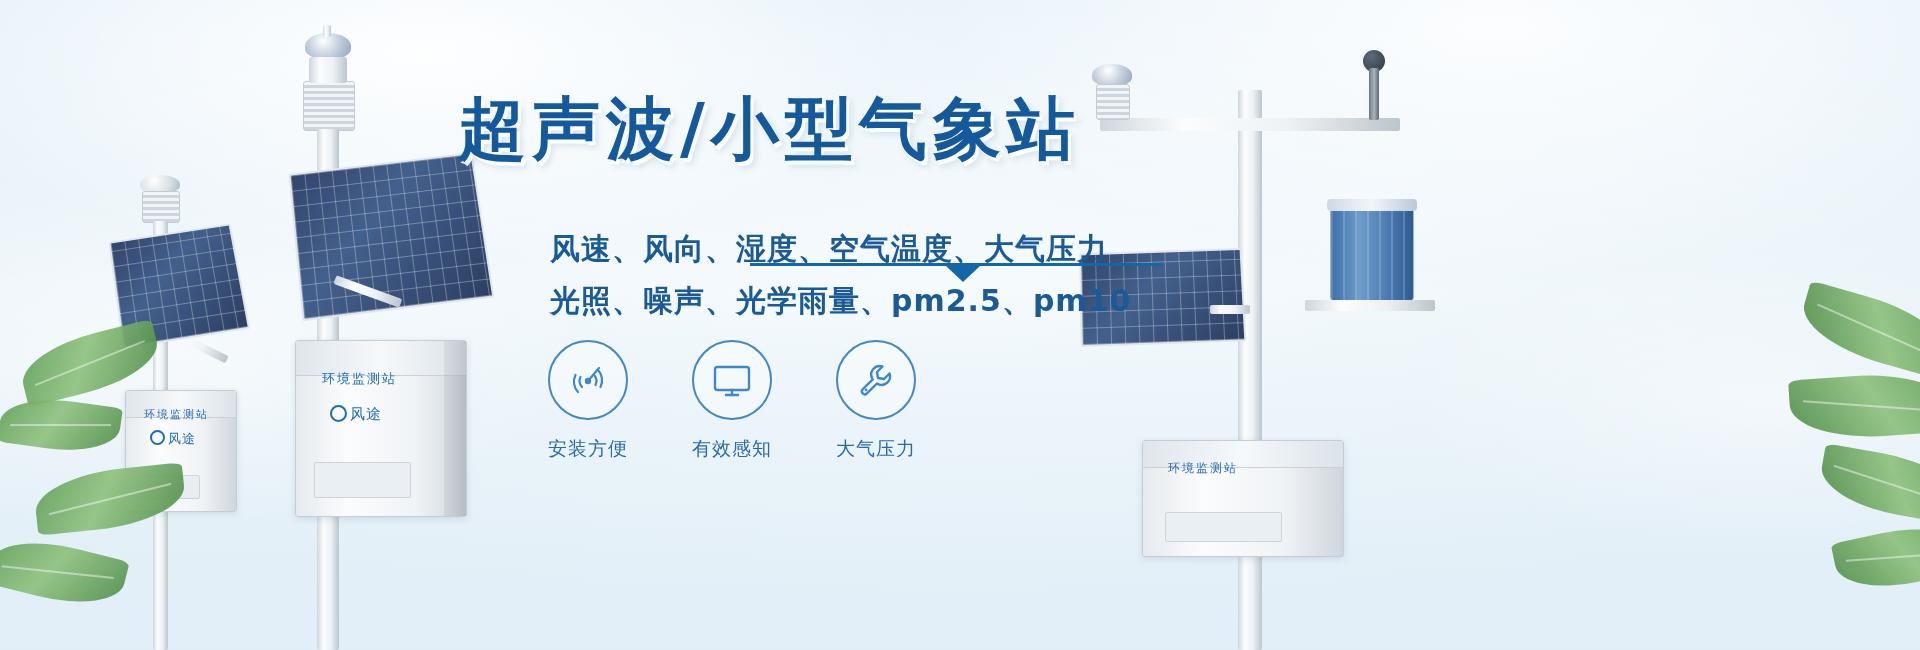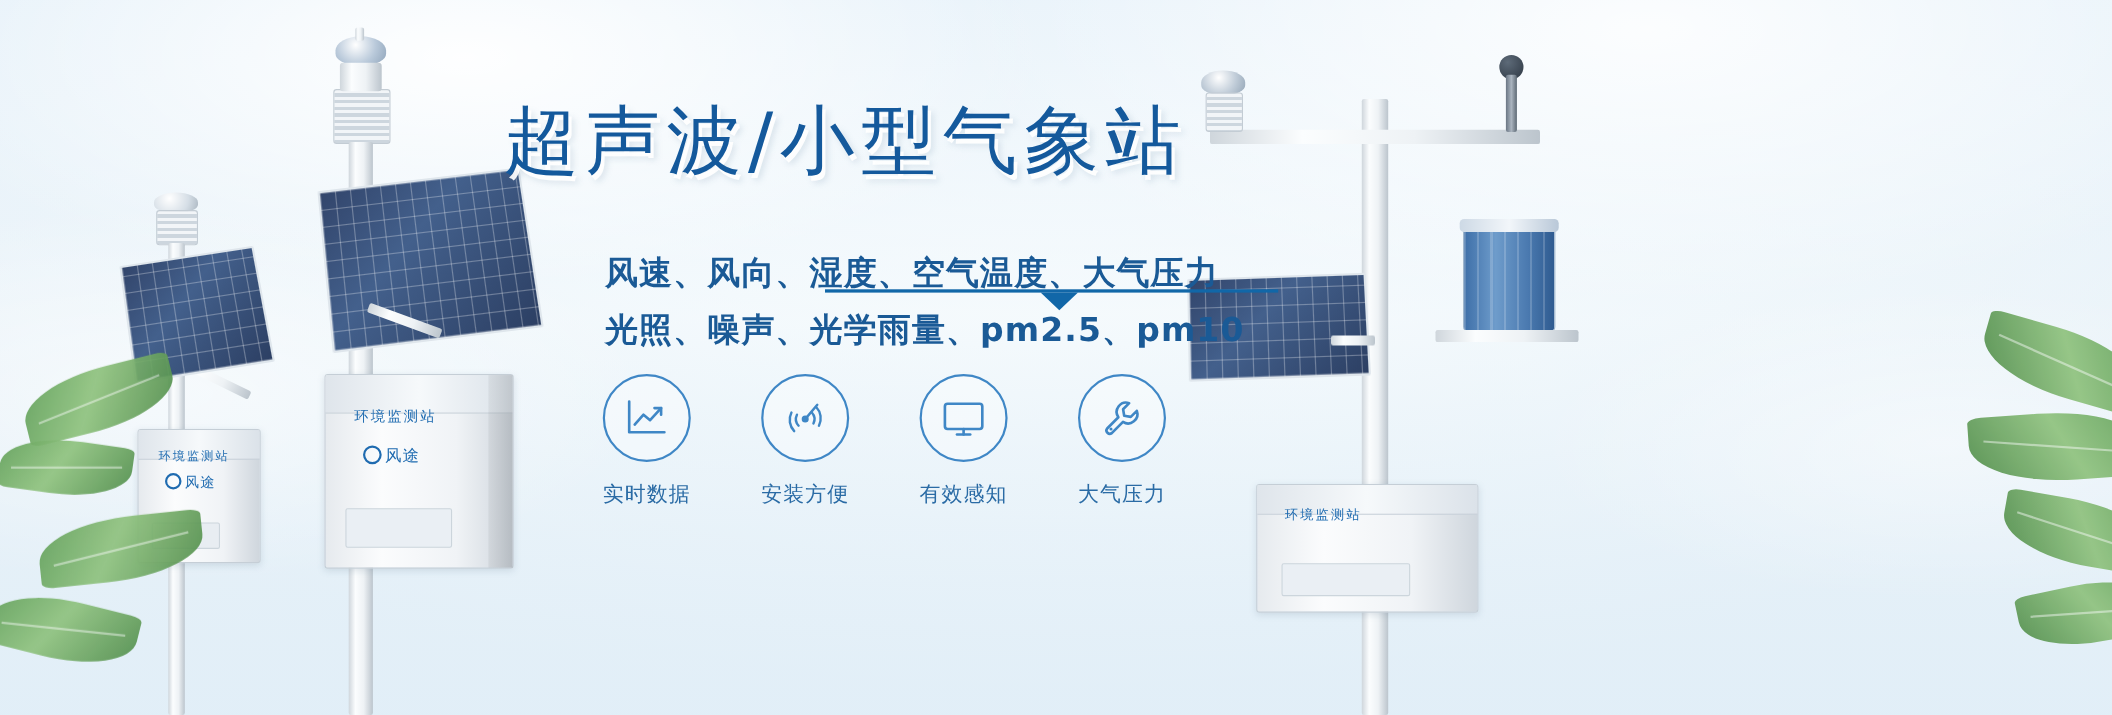--- a/index.html
+++ b/index.html
@@ -23,21 +23,21 @@
   .sky-wash.b2{
     background:
       radial-gradient(620px 240px at 8% 55%, rgba(255,255,255,.55), rgba(255,255,255,0) 72%),
       radial-gradient(520px 200px at 92% 62%, rgba(255,255,255,.45), rgba(255,255,255,0) 72%);
   }
 
   
   .content{position:absolute;left:440px;top:95px;width:700px;}
   .title{
     font-family:"DejaVu Sans","Liberation Sans",sans-serif;
-    font-size:68px;font-weight:normal;letter-spacing:6px;
+    font-size:68px;font-weight:bold;letter-spacing:6px;
     color:#14599c;line-height:1;white-space:nowrap;
     text-shadow:3px 4px 0 rgba(255,255,255,.92), 5px 6px 6px rgba(120,150,175,.25);
     padding-left:18px;
   }
   .divider{position:absolute;left:310px;top:168px;width:412px;height:3px;background:#1167a8;}
   .divider:after{
     content:"";position:absolute;left:196px;top:3px;
     border-left:17px solid transparent;border-right:17px solid transparent;
     border-top:16px solid #1167a8;
   }
@@ -223,30 +223,20 @@
     <div class="title">超声波/小型气象站</div>
     <div class="divider"></div>
     <div class="sub">
       <div class="l1">风速、风向、湿度、空气温度、大气压力</div>
       <div class="l2">光照、噪声、光学雨量、pm2.5、pm10</div>
     </div>
   </div>
 
   <div class="features">
 
-    <div class="feat">
-      <div class="circ">
-        <svg width="40" height="38" viewBox="0 0 40 38" fill="none" stroke="#3f87c6" stroke-width="2.4" stroke-linecap="round" stroke-linejoin="round">
-          <path d="M4 4 V32 H36"></path>
-          <path d="M9 25 L17 16 L23 21 L33 10"></path>
-          <path d="M33 10 h-6 M33 10 v6"></path>
-        </svg>
-      </div>
-      <div class="feat-label">实时数据</div>
-    </div>
 
     <div class="feat">
       <div class="circ">
         <svg width="40" height="40" viewBox="0 0 40 40" fill="none" stroke="#3f87c6" stroke-width="2.2" stroke-linecap="round">
           <circle cx="20" cy="21" r="3.2" fill="#3f87c6" stroke="none"></circle>
           <path d="M26 15 a9 9 0 0 1 1.5 10"></path>
           <path d="M30 10 a15 15 0 0 1 2.5 17"></path>
           <path d="M14 27 a9 9 0 0 1 -1.5 -10"></path>
           <path d="M10 32 a15 15 0 0 1 -2.5 -17"></path>
           <path d="M20 21 L31 8"></path>

